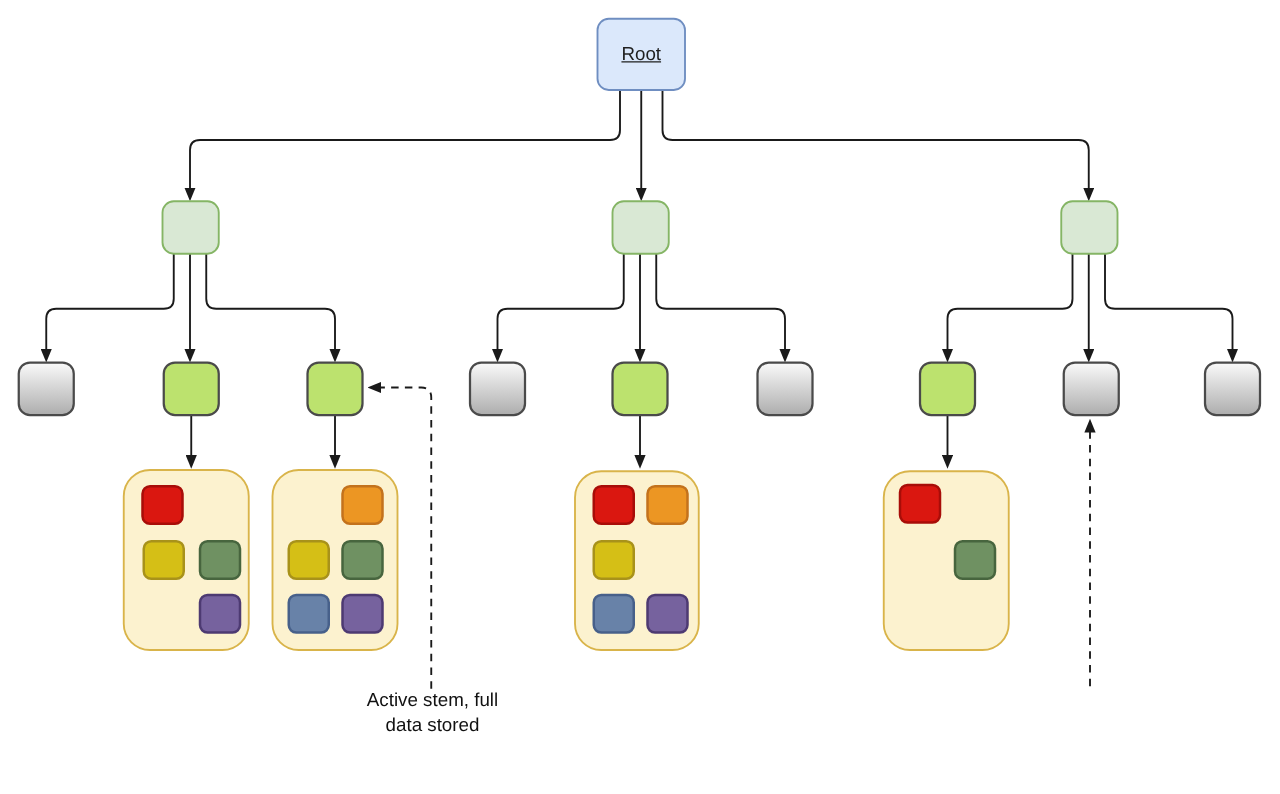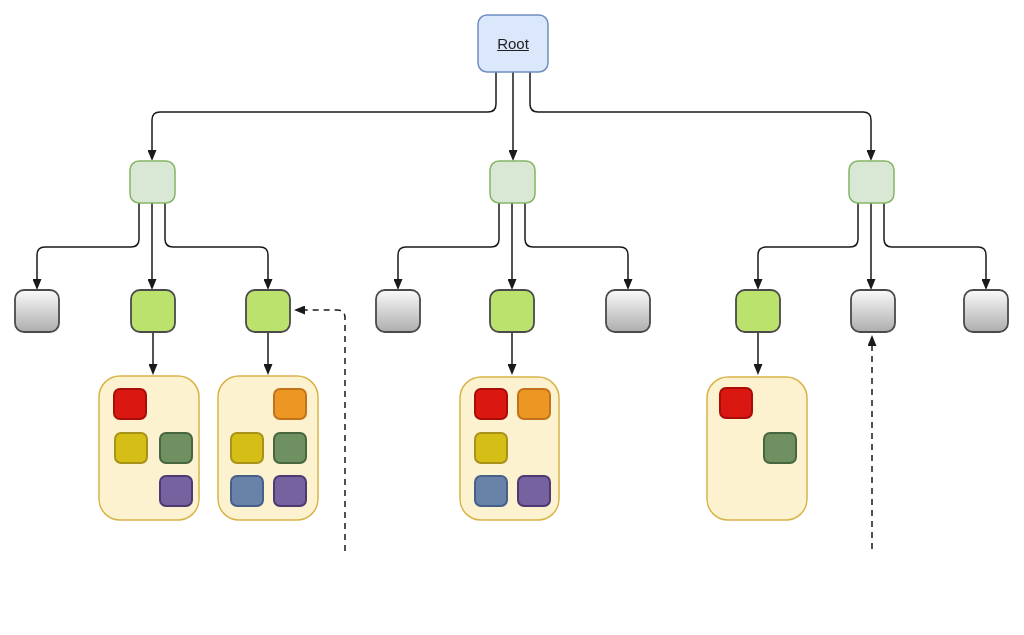--- a/index.html
+++ b/index.html
@@ -124,14 +124,16 @@
     </g>
 
     <g stroke-width="2">
       <rect x="720" y="388" width="32" height="30" rx="6" fill="#da1710" stroke="#a80d08"></rect>
       <rect x="764" y="433" width="32" height="30" rx="6" fill="#6f9162" stroke="#47653e"></rect>
     </g>
   </svg>
 
   <div class="node-label" style="left:478px;top:15px;width:70px;height:57px;text-decoration:underline;">Root</div>
 
+  <div class="annotation" style="left:346px;top:551px;width:220px;">Active stem, full
+data stored</div>
 
 </div>
 
 </body></html>

